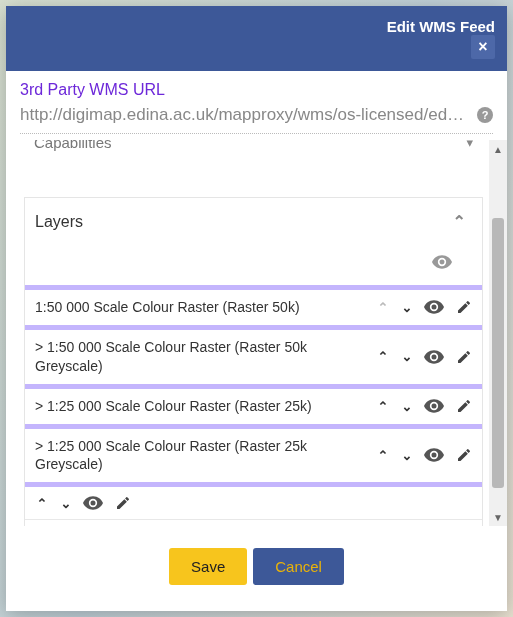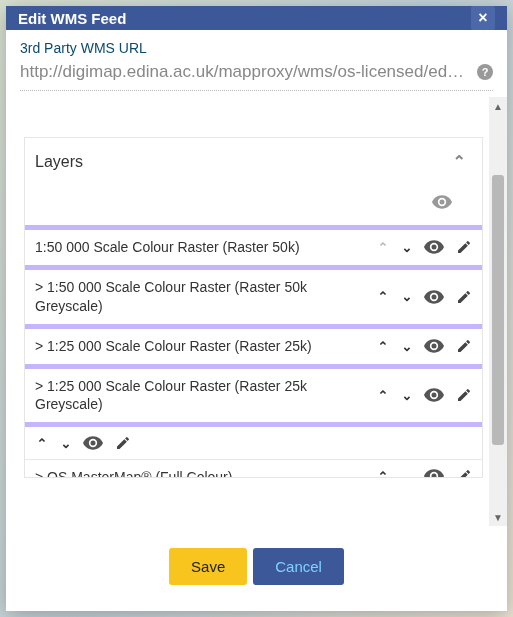--- a/index.html
+++ b/index.html
@@ -22,47 +22,48 @@
     top: 6px; left: 6px; right: 6px; bottom: 6px;
     background: #fff;
     box-shadow: 0 4px 20px rgba(0,0,0,0.25);
     display: flex;
     flex-direction: column;
   }
   .titlebar {
     background: #3d5898;
     color: #fff;
     display: flex;
-    align-items: center;
+    align-items: flex-end;
     justify-content: space-between;
-    padding: 0 12px;
+    padding: 12px 12px;
     font-size: 15px;
     font-weight: 600;
+    flex-direction: column;
   }
   .close-btn {
     width: 24px; height: 24px;
     background: #4d68a8;
     color: #fff;
     display: flex;
     align-items: center;
     justify-content: center;
     cursor: pointer;
     font-size: 16px;
     line-height: 1;
     border-radius: 2px;
   }
   .body {
     padding: 10px 14px 0 14px;
     display: flex;
     flex-direction: column;
     flex: 0 0 auto;
   }
   .field-label {
-    font-size: 14px;
-    color: #0c4a6e;
+    font-size: 16px;
+    color: #6d28d9;
     margin-bottom: 2px;
   }
   .input-row {
     display: flex;
     align-items: center;
     border-bottom: 1px dotted #bbb;
     padding-bottom: 4px;
     position: relative;
   }
   .url-input {
@@ -210,21 +211,21 @@
     border: none;
     border-radius: 3px;
     cursor: pointer;
   }
   .btn-save {
     background: #f7c51d;
     color: #222;
   }
   .btn-cancel {
     background: #3d5898;
-    color: #7dd3fc;
+    color: #eab308;
   }
   .cut-row {
     display: flex;
     align-items: flex-start;
     border-top: 1px solid #e8e8e8;
     padding: 8px 6px 0 10px;
     font-size: 14px;
     color: #333;
     height: 18px;
     overflow: hidden;
@@ -250,20 +251,24 @@
       <input class="url-input" type="text" value="http://digimap.edina.ac.uk/mapproxy/wms/os-licensed/ed3103f092" style="">
       <div class="help-icon">
         <span>?</span>
       </div>
     </div>
   </div>
 
   <div class="scroll-wrap">
     <div class="scroll-content">
 
+      <div class="cap-row">
+        <span>Capabilities</span>
+        <span class="chev">▾</span>
+      </div>
 
       <div class="panel">
         <div class="panel-header">
           <span>Layers</span>
           <span class="chev">⌃</span>
         </div>
 
         <div class="vis-header-row">
           <span class="vis-eye header-eye">
             <svg width="20" height="14" viewBox="0 0 24 16">

